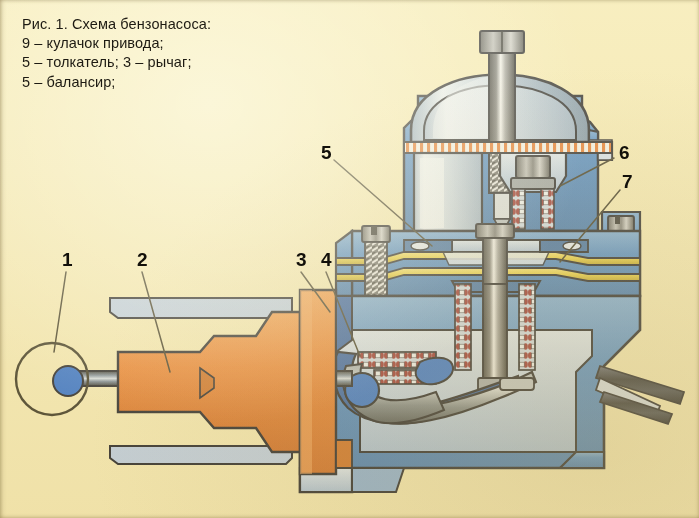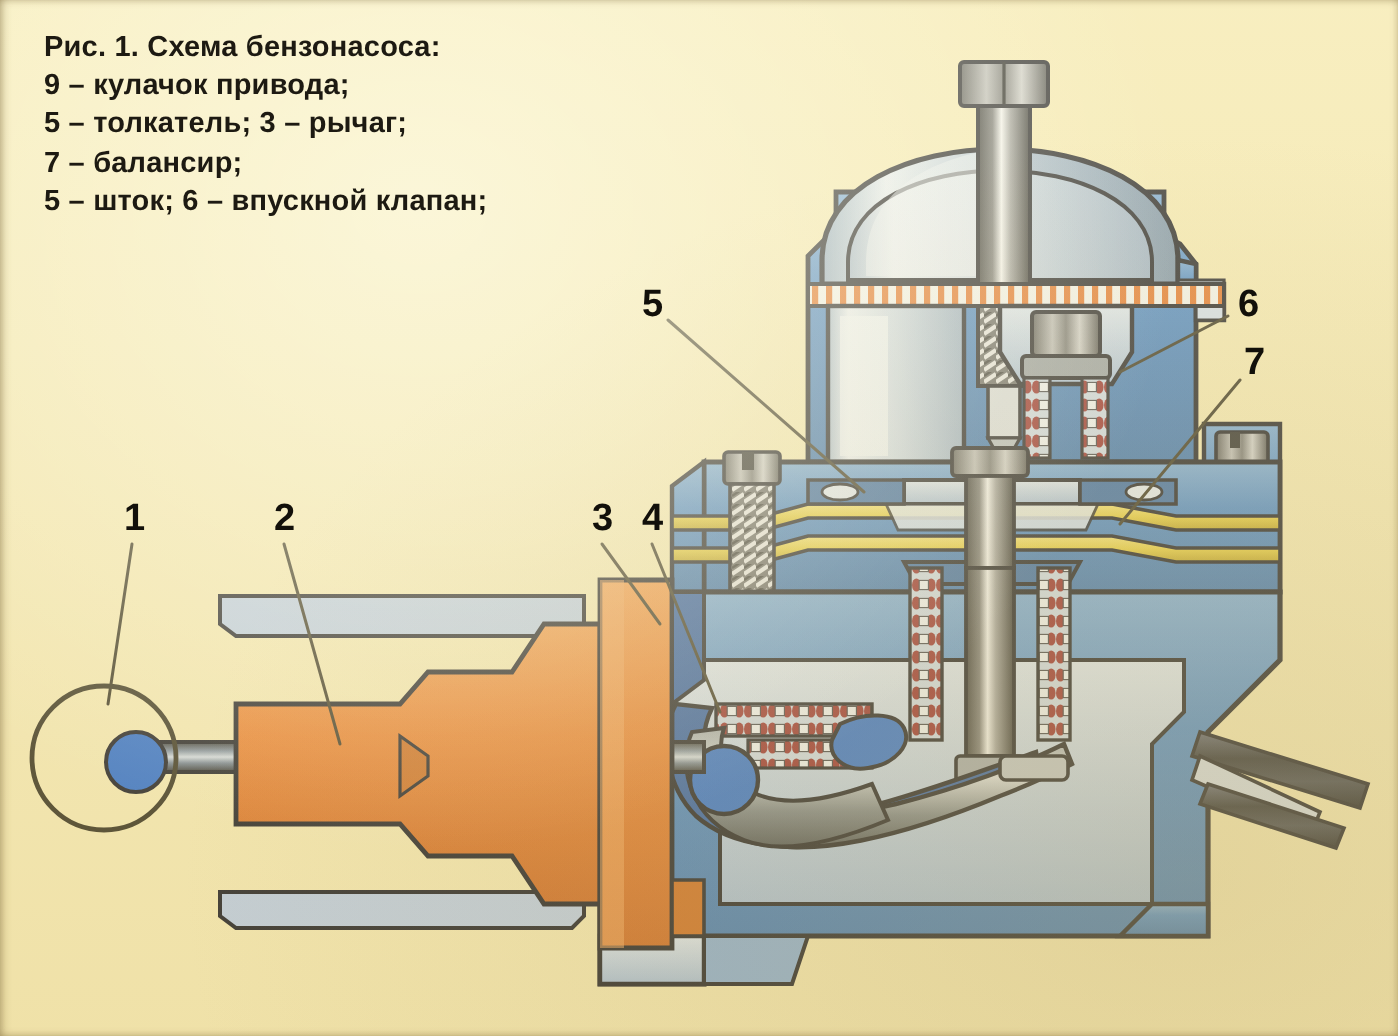--- a/index.html
+++ b/index.html
@@ -26,21 +26,21 @@
                inset 0 2px 4px -2px rgba(120,100,55,.25),
                inset 0 -2px 4px -2px rgba(120,100,55,.30);
     pointer-events:none;
   }
   
   #caption{
     position:absolute;left:22px;top:15px;
     width:330px;
     color:#1d1a12;
     font-size:14.5px;
-    font-weight:bold;
+    font-weight:normal;
     line-height:19.2px;
     letter-spacing:.1px;
     white-space:nowrap;
   }
   #caption div{margin:0;padding:0;}
   
   .lbl{
     position:absolute;
     font-size:19px;
     font-weight:bold;
@@ -330,22 +330,21 @@
     </g>
   </svg>
 
   <div id="grain"></div>
   <div id="edge"></div>
 
   <div id="caption">
     <div>Рис. 1. Схема бензонасоса:</div>
     <div>9 – кулачок привода;</div>
     <div>5 – толкатель; 3 – рычаг;</div>
-    <div>7 – балансир;</div>
-    <div>5 – шток; 6 – впускной клапан;</div>
+    <div>5 – балансир;</div>
   </div>
 
   <div class="lbl" style="left:62px;  top:250px;">1</div>
   <div class="lbl" style="left:137px; top:250px;">2</div>
   <div class="lbl" style="left:296px; top:250px;">3</div>
   <div class="lbl" style="left:321px; top:250px;">4</div>
   <div class="lbl" style="left:321px; top:143px;">5</div>
   <div class="lbl" style="left:619px; top:143px;">6</div>
   <div class="lbl" style="left:622px; top:172px;">7</div>
 

